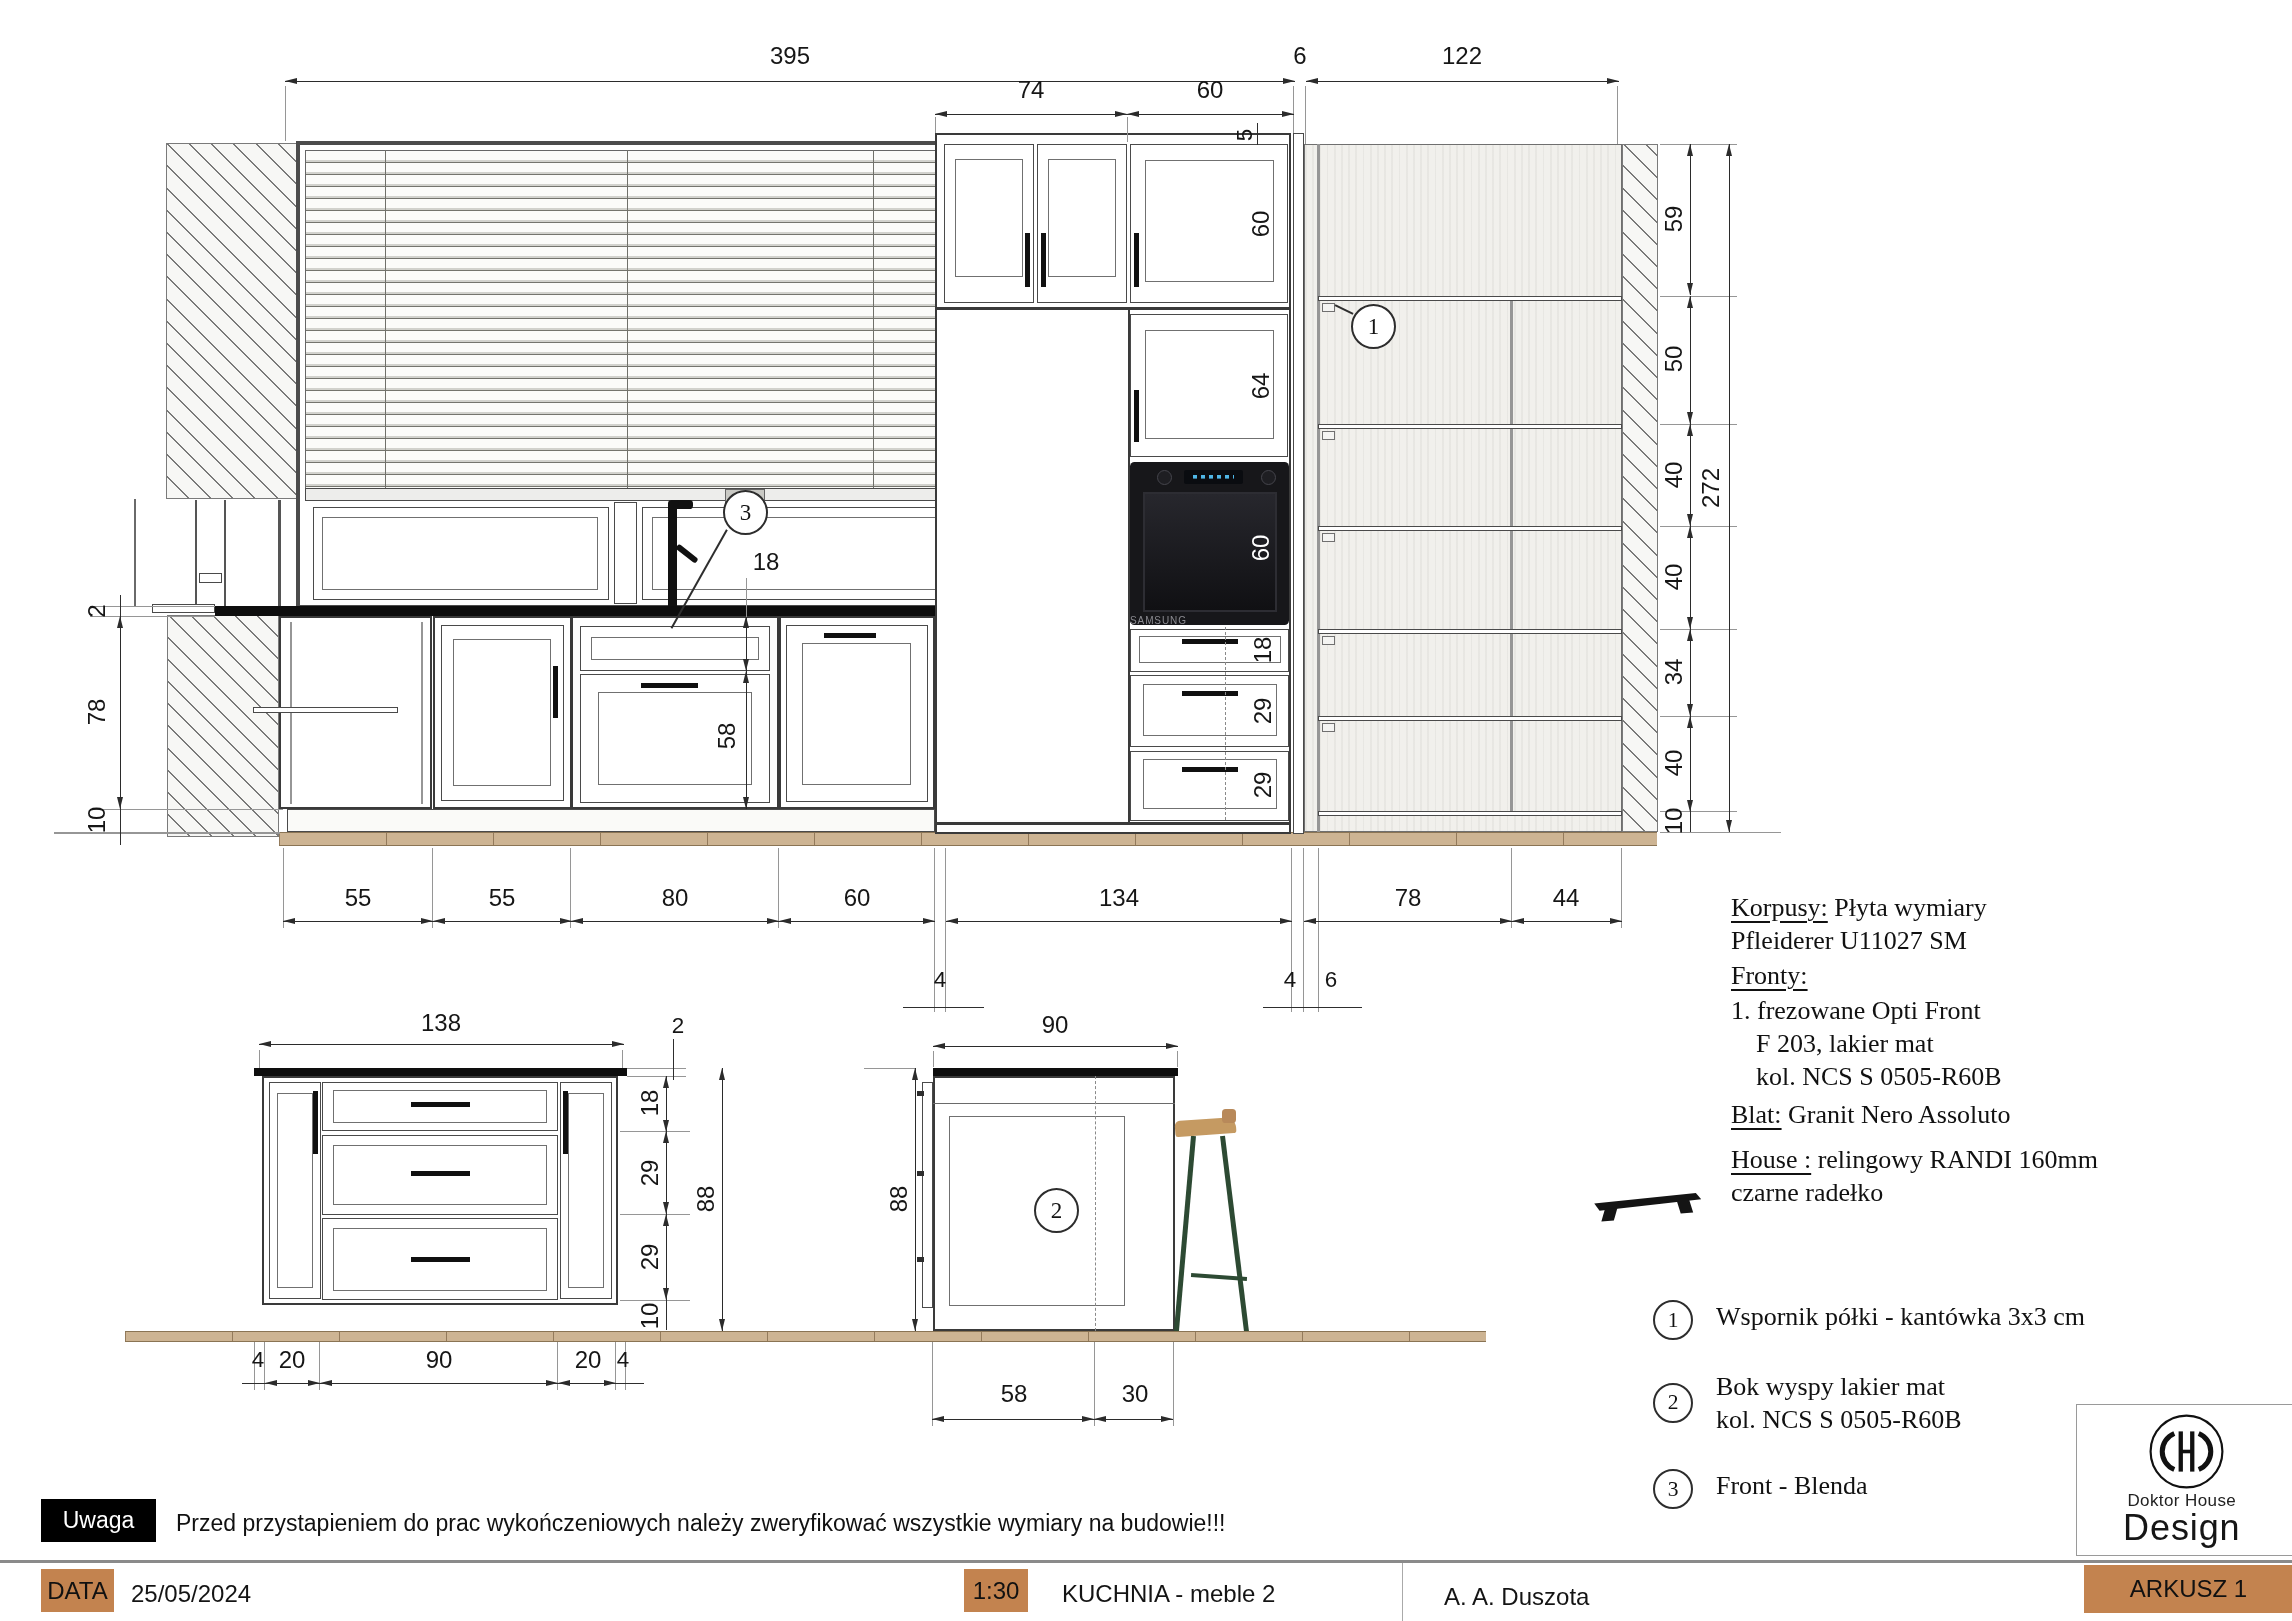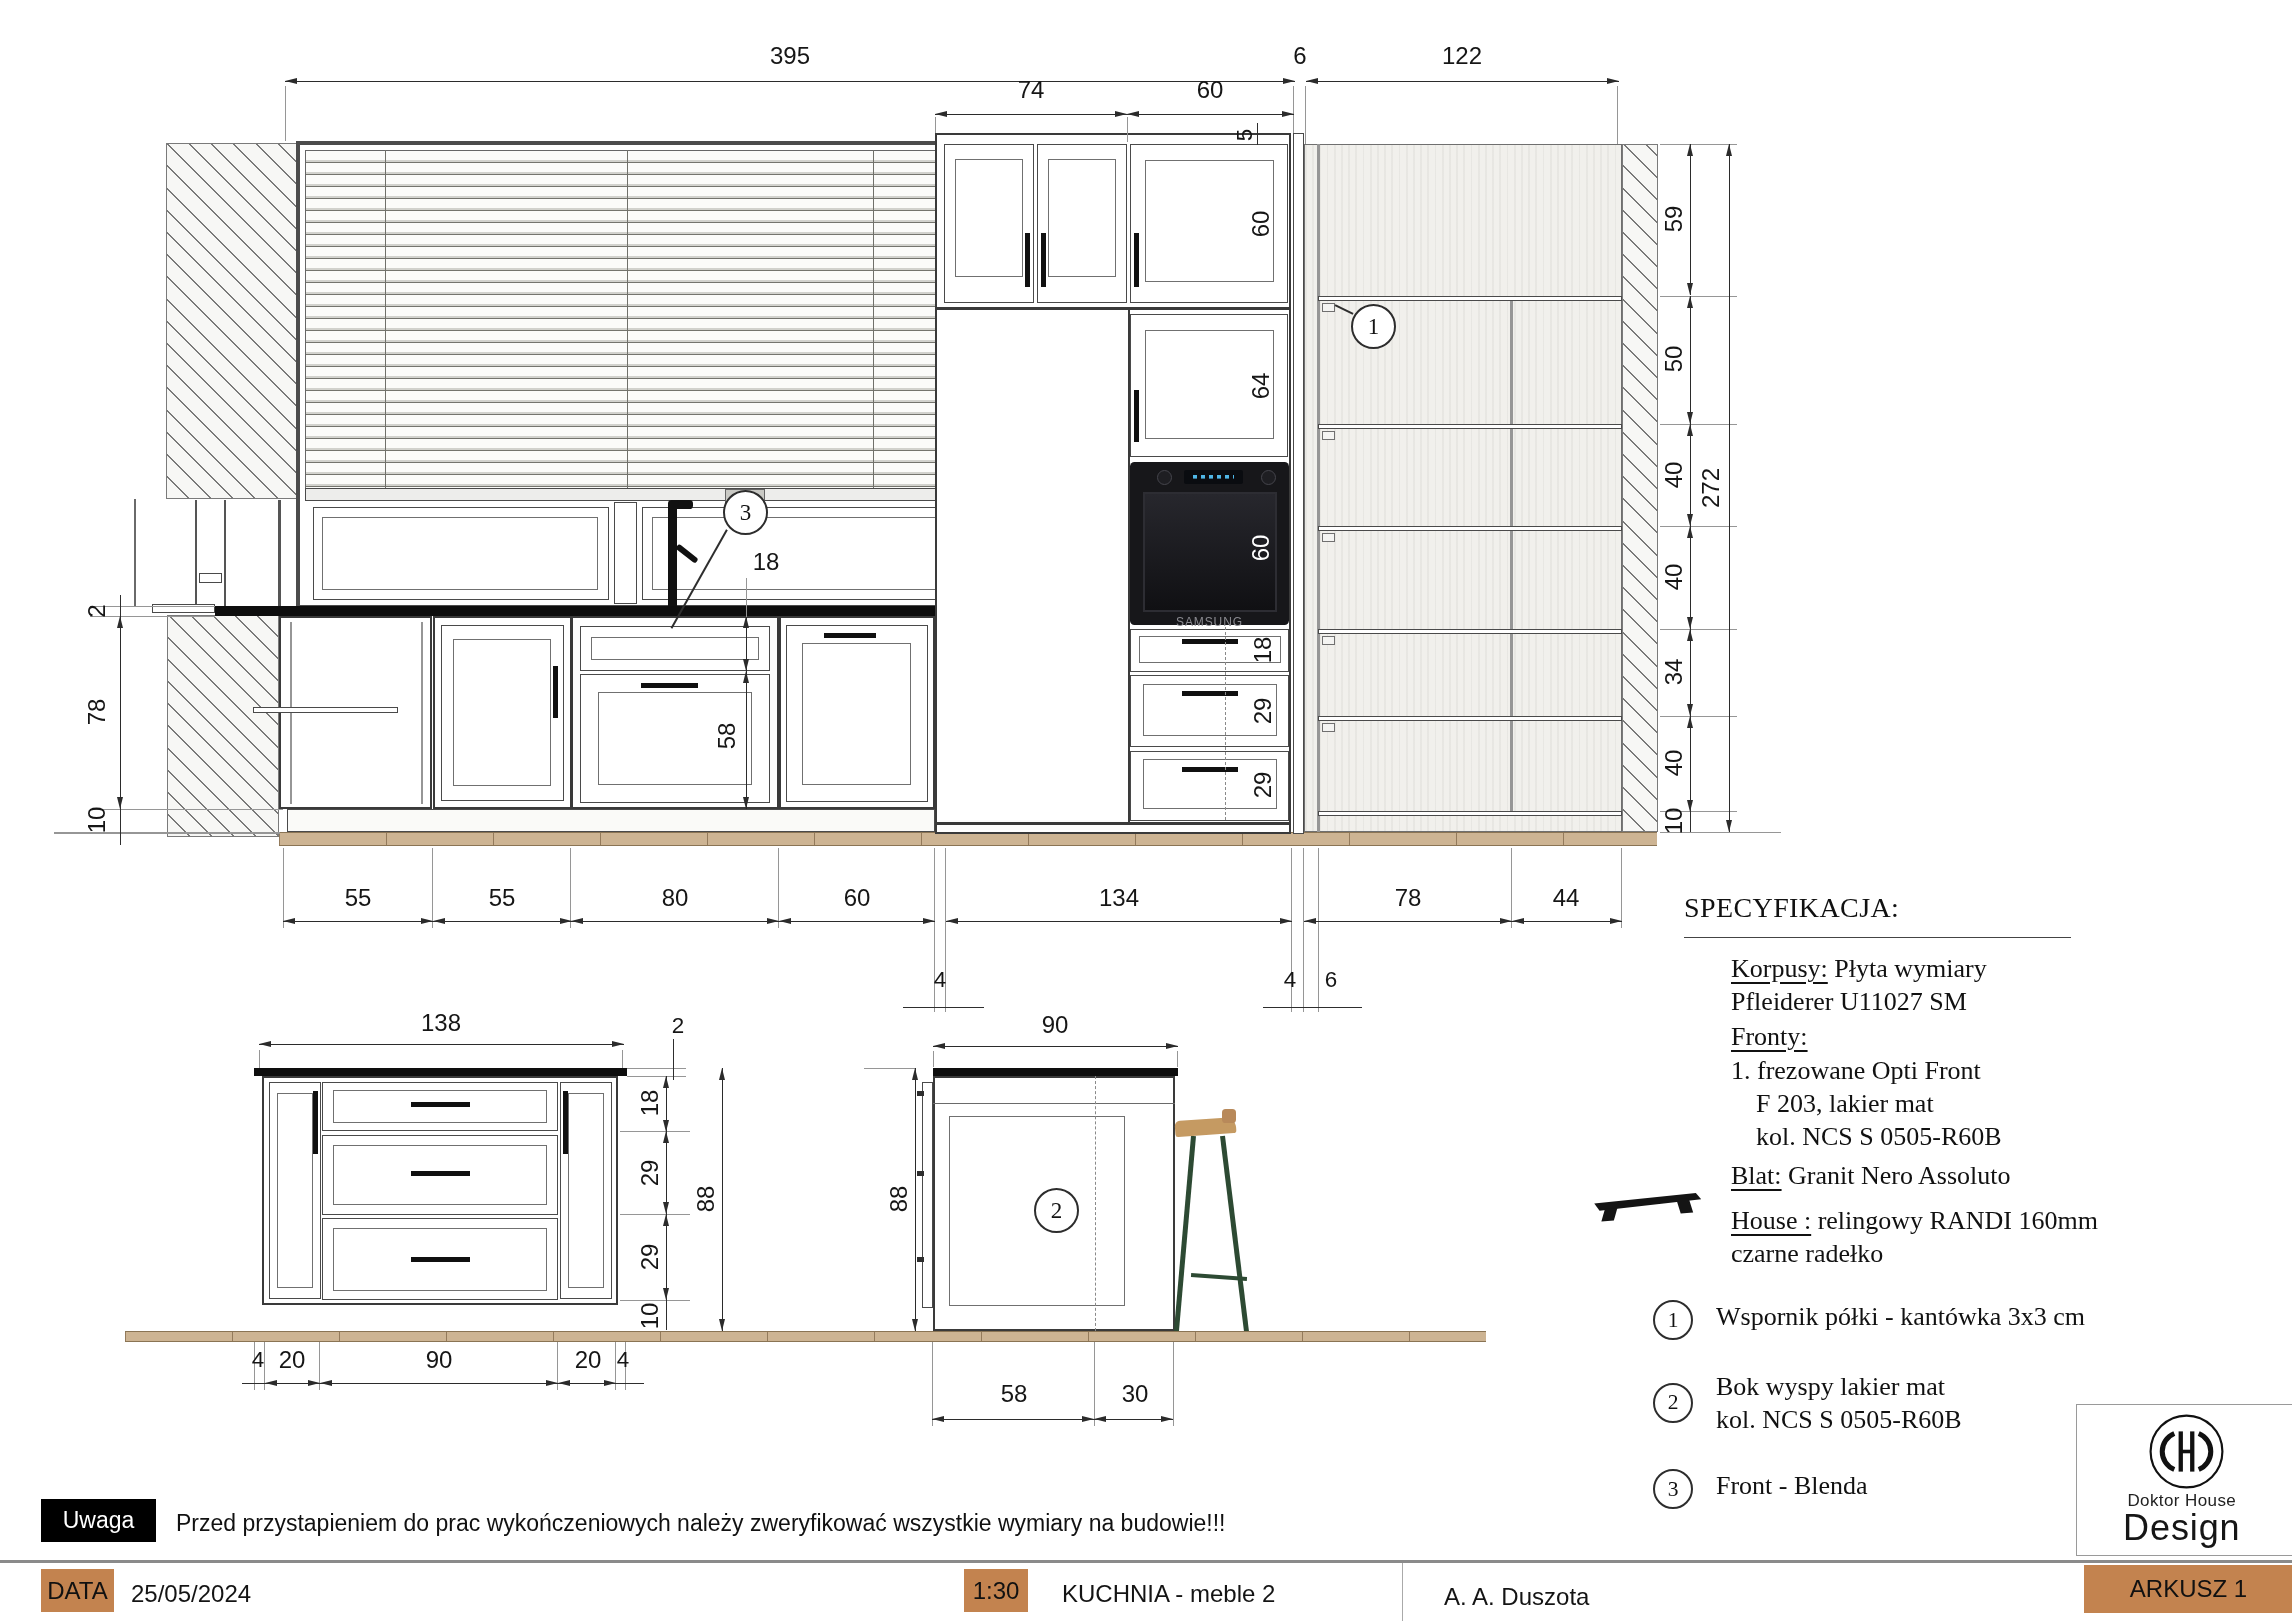--- a/index.html
+++ b/index.html
@@ -134,21 +134,21 @@
   <div class="p" style="left:1130px;top:314px;width:158px;height:143px;"></div>
   <div class="pi" style="left:1145px;top:330px;width:129px;height:109px;"></div>
   <div class="hv" style="left:1134px;top:390px;height:52px;"></div>
 
   <div class="oven" style="left:1130px;top:462px;width:159px;height:163px;">
     <div style="position:absolute;left:54px;top:8px;width:59px;height:14.3px;background:#0a0c10;border-radius:1.8px;
                 background-image:repeating-linear-gradient(90deg,#4fb6e6 0 4.5px,transparent 4.5px 8px);background-size:41px 3.6px;background-position:9px 5.4px;background-repeat:no-repeat;"></div>
     <div style="position:absolute;left:27px;top:8px;width:13.4px;height:13.4px;border:1.8px solid #45454c;border-radius:50%;background:#1e1e22;"></div>
     <div style="position:absolute;left:131px;top:8px;width:13.4px;height:13.4px;border:1.8px solid #45454c;border-radius:50%;background:#1e1e22;"></div>
     <div style="position:absolute;left:12.5px;top:30px;width:134px;height:120px;border:2.7px solid #2d2d33;background:linear-gradient(180deg,#27272d,#101013);box-sizing:border-box;"></div>
-    <div style="position:absolute;left:0;right:0;top:153px;text-align:center;font-size:12px;letter-spacing:0.9px;color:#8a8a90;">SAMSUNG</div>
+    <div style="position:absolute;left:0;right:0;top:153px;text-align:left;font-size:10px;letter-spacing:0.9px;color:#8a8a90;">SAMSUNG</div>
   </div>
 
   <div class="p" style="left:1130px;top:629px;width:159px;height:43px;"></div>
   <div class="pi" style="left:1139px;top:636px;width:142px;height:27px;"></div>
   <div class="hh" style="left:1182px;top:639px;width:56px;"></div>
   <div class="p" style="left:1130px;top:675px;width:159px;height:72px;"></div>
   <div class="pi" style="left:1143px;top:684px;width:134px;height:52px;"></div>
   <div class="hh" style="left:1182px;top:691px;width:56px;"></div>
   <div class="p" style="left:1130px;top:751px;width:159px;height:70px;"></div>
   <div class="pi" style="left:1143px;top:759px;width:134px;height:50px;"></div>
@@ -372,21 +372,20 @@
   <div class="xl" style="left:1094px;top:1342px;width:0.9px;height:84px;"></div>
   <div class="xl" style="left:1173px;top:1342px;width:0.9px;height:84px;"></div>
   <div class="dl" style="left:932px;top:1419px;width:162px;"></div>
   <div class="dl" style="left:1094px;top:1419px;width:79px;"></div>
   <div class="d" style="left:1014px;top:1394px;">58</div>
   <div class="d" style="left:1135px;top:1394px;">30</div>
 
   <div class="floor" style="left:125px;top:1331px;width:1361px;height:10.7px;"></div>
 
   <div class="spec">
-    <div class="tt">SPECYFIKACJA:</div>
     <p><span class="u">Korpusy:</span><span> Płyta wymiary</span><br>
        <span>Pfleiderer U11027 SM</span></p>
     <p><span class="u">Fronty:</span></p>
     <p><span>1. frezowane Opti Front</span><br>
        <span style="padding-left:25px;">F 203, lakier mat</span><br>
        <span style="padding-left:25px;">kol. NCS  S 0505-R60B</span></p>
     <p style="margin-top:5.4px;"><span class="u">Blat:</span><span> Granit Nero Assoluto</span></p>
     <p style="margin-top:12.5px;"><span class="u">House :</span><span> relingowy  RANDI 160mm</span><br>
        <span>czarne radełko</span></p>
   </div>

